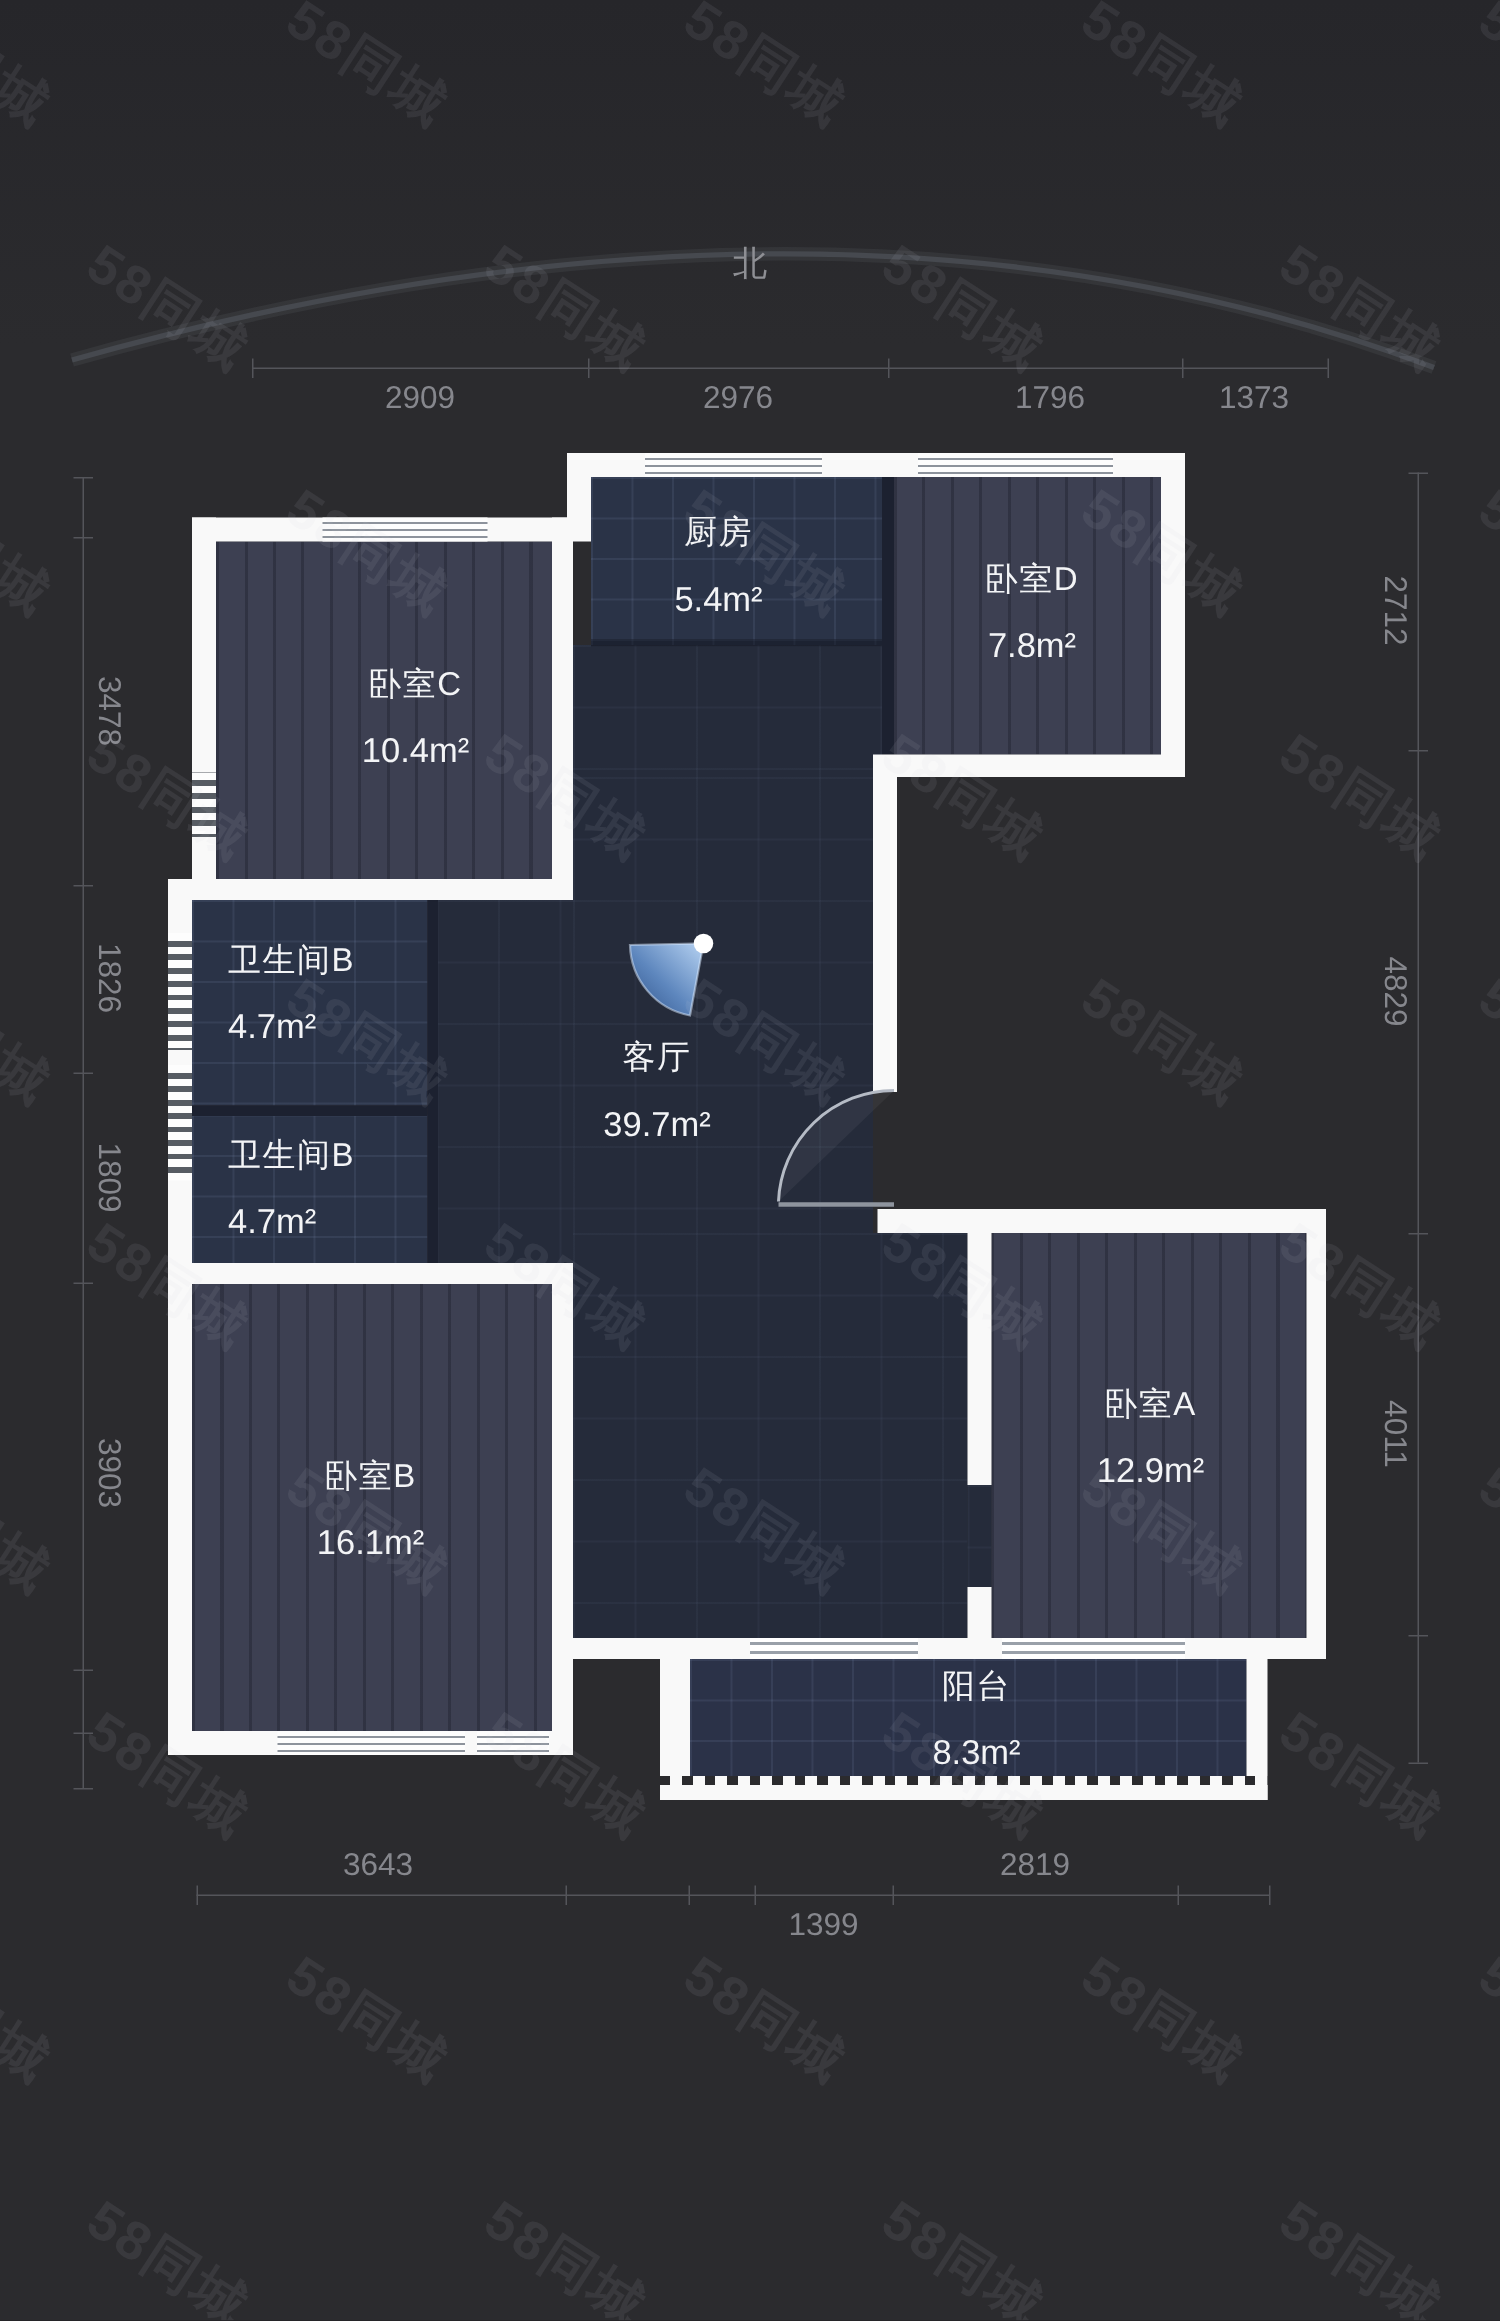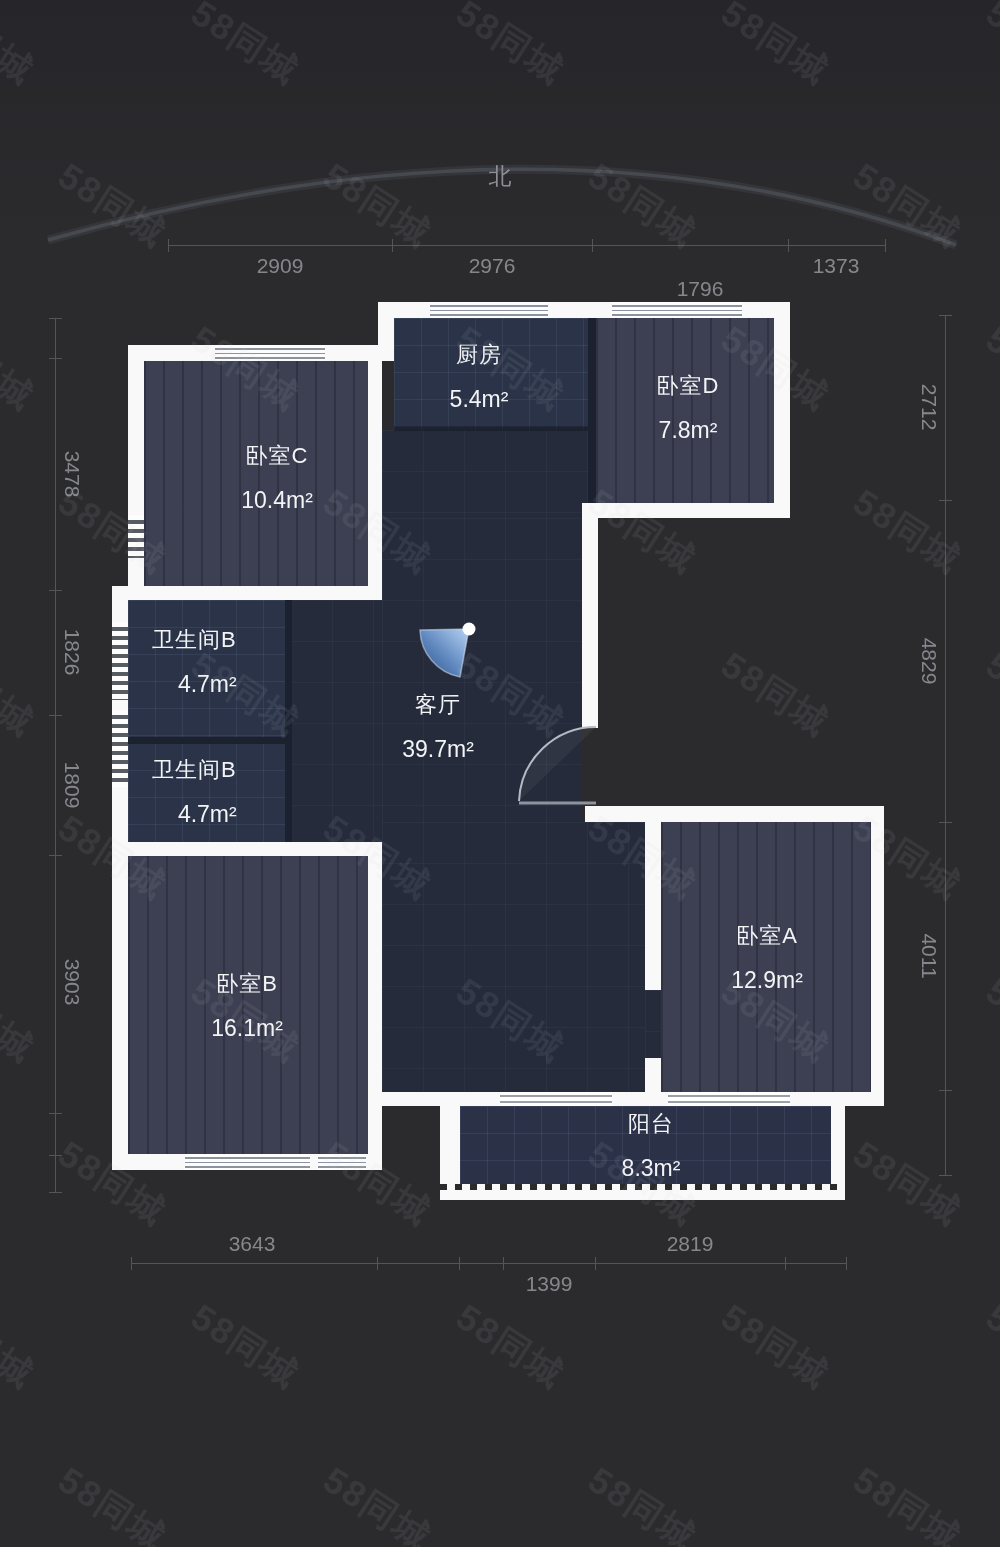--- a/index.html
+++ b/index.html
@@ -52,21 +52,21 @@
     background-image:repeating-linear-gradient(90deg,#2b2b2e 0 7px,rgba(0,0,0,0) 7px 15px);
     background-size:100% 6px;background-repeat:no-repeat;background-position:0 0;
   }
   
   .rlabel{
     position:absolute;transform:translate(-50%,-50%);
     text-align:center;color:#f3f4f6;white-space:nowrap;z-index:30;
   }
   .rlabel .rn{font-size:22px;line-height:44px;letter-spacing:1px;}
   .rlabel .ra{font-size:23px;line-height:44px;}
-  .rlabel-left{transform:none;text-align:right;}
+  .rlabel-left{transform:none;text-align:left;}
   
   .dim-line{position:absolute;background:#54555a;z-index:40;}
   .dim-tick{position:absolute;background:#54555a;z-index:40;}
   .dim-label{
     position:absolute;color:#86878d;font-size:21px;white-space:nowrap;z-index:40;
     transform:translate(-50%,-50%);
   }
   .dim-label.vert{transform:translate(-50%,-50%) rotate(90deg);}
   
   .north-label{
@@ -197,21 +197,21 @@
 
   <div id="dims" class="abs" style="inset:0">
       <div class="dim-line" style="left: 168px; top: 245px; width: 717px; height: 1px;"></div>
       <div class="dim-tick" style="left: 168px; top: 239px; width: 1px; height: 13px;"></div>
       <div class="dim-tick" style="left: 392px; top: 239px; width: 1px; height: 13px;"></div>
       <div class="dim-tick" style="left: 592px; top: 239px; width: 1px; height: 13px;"></div>
       <div class="dim-tick" style="left: 788px; top: 239px; width: 1px; height: 13px;"></div>
       <div class="dim-tick" style="left: 885px; top: 239px; width: 1px; height: 13px;"></div>
       <div class="dim-label" style="left: 280px; top: 266px;">2909</div>
       <div class="dim-label" style="left: 492px; top: 266px;">2976</div>
-      <div class="dim-label" style="left: 700px; top: 266px; margin-top: 23px;">1796</div>
+      <div class="dim-label" style="left: 700px; top: 266px;">1796</div>
       <div class="dim-label" style="left: 836px; top: 266px;">1373</div>
       <div class="dim-line" style="left: 131px; top: 1263px; width: 715px; height: 1px;"></div>
       <div class="dim-tick" style="left: 131px; top: 1257px; width: 1px; height: 13px;"></div>
       <div class="dim-tick" style="left: 377px; top: 1257px; width: 1px; height: 13px;"></div>
       <div class="dim-tick" style="left: 459px; top: 1257px; width: 1px; height: 13px;"></div>
       <div class="dim-tick" style="left: 503px; top: 1257px; width: 1px; height: 13px;"></div>
       <div class="dim-tick" style="left: 595px; top: 1257px; width: 1px; height: 13px;"></div>
       <div class="dim-tick" style="left: 785px; top: 1257px; width: 1px; height: 13px;"></div>
       <div class="dim-tick" style="left: 846px; top: 1257px; width: 1px; height: 13px;"></div>
       <div class="dim-label" style="left: 252px; top: 1244px;">3643</div>

